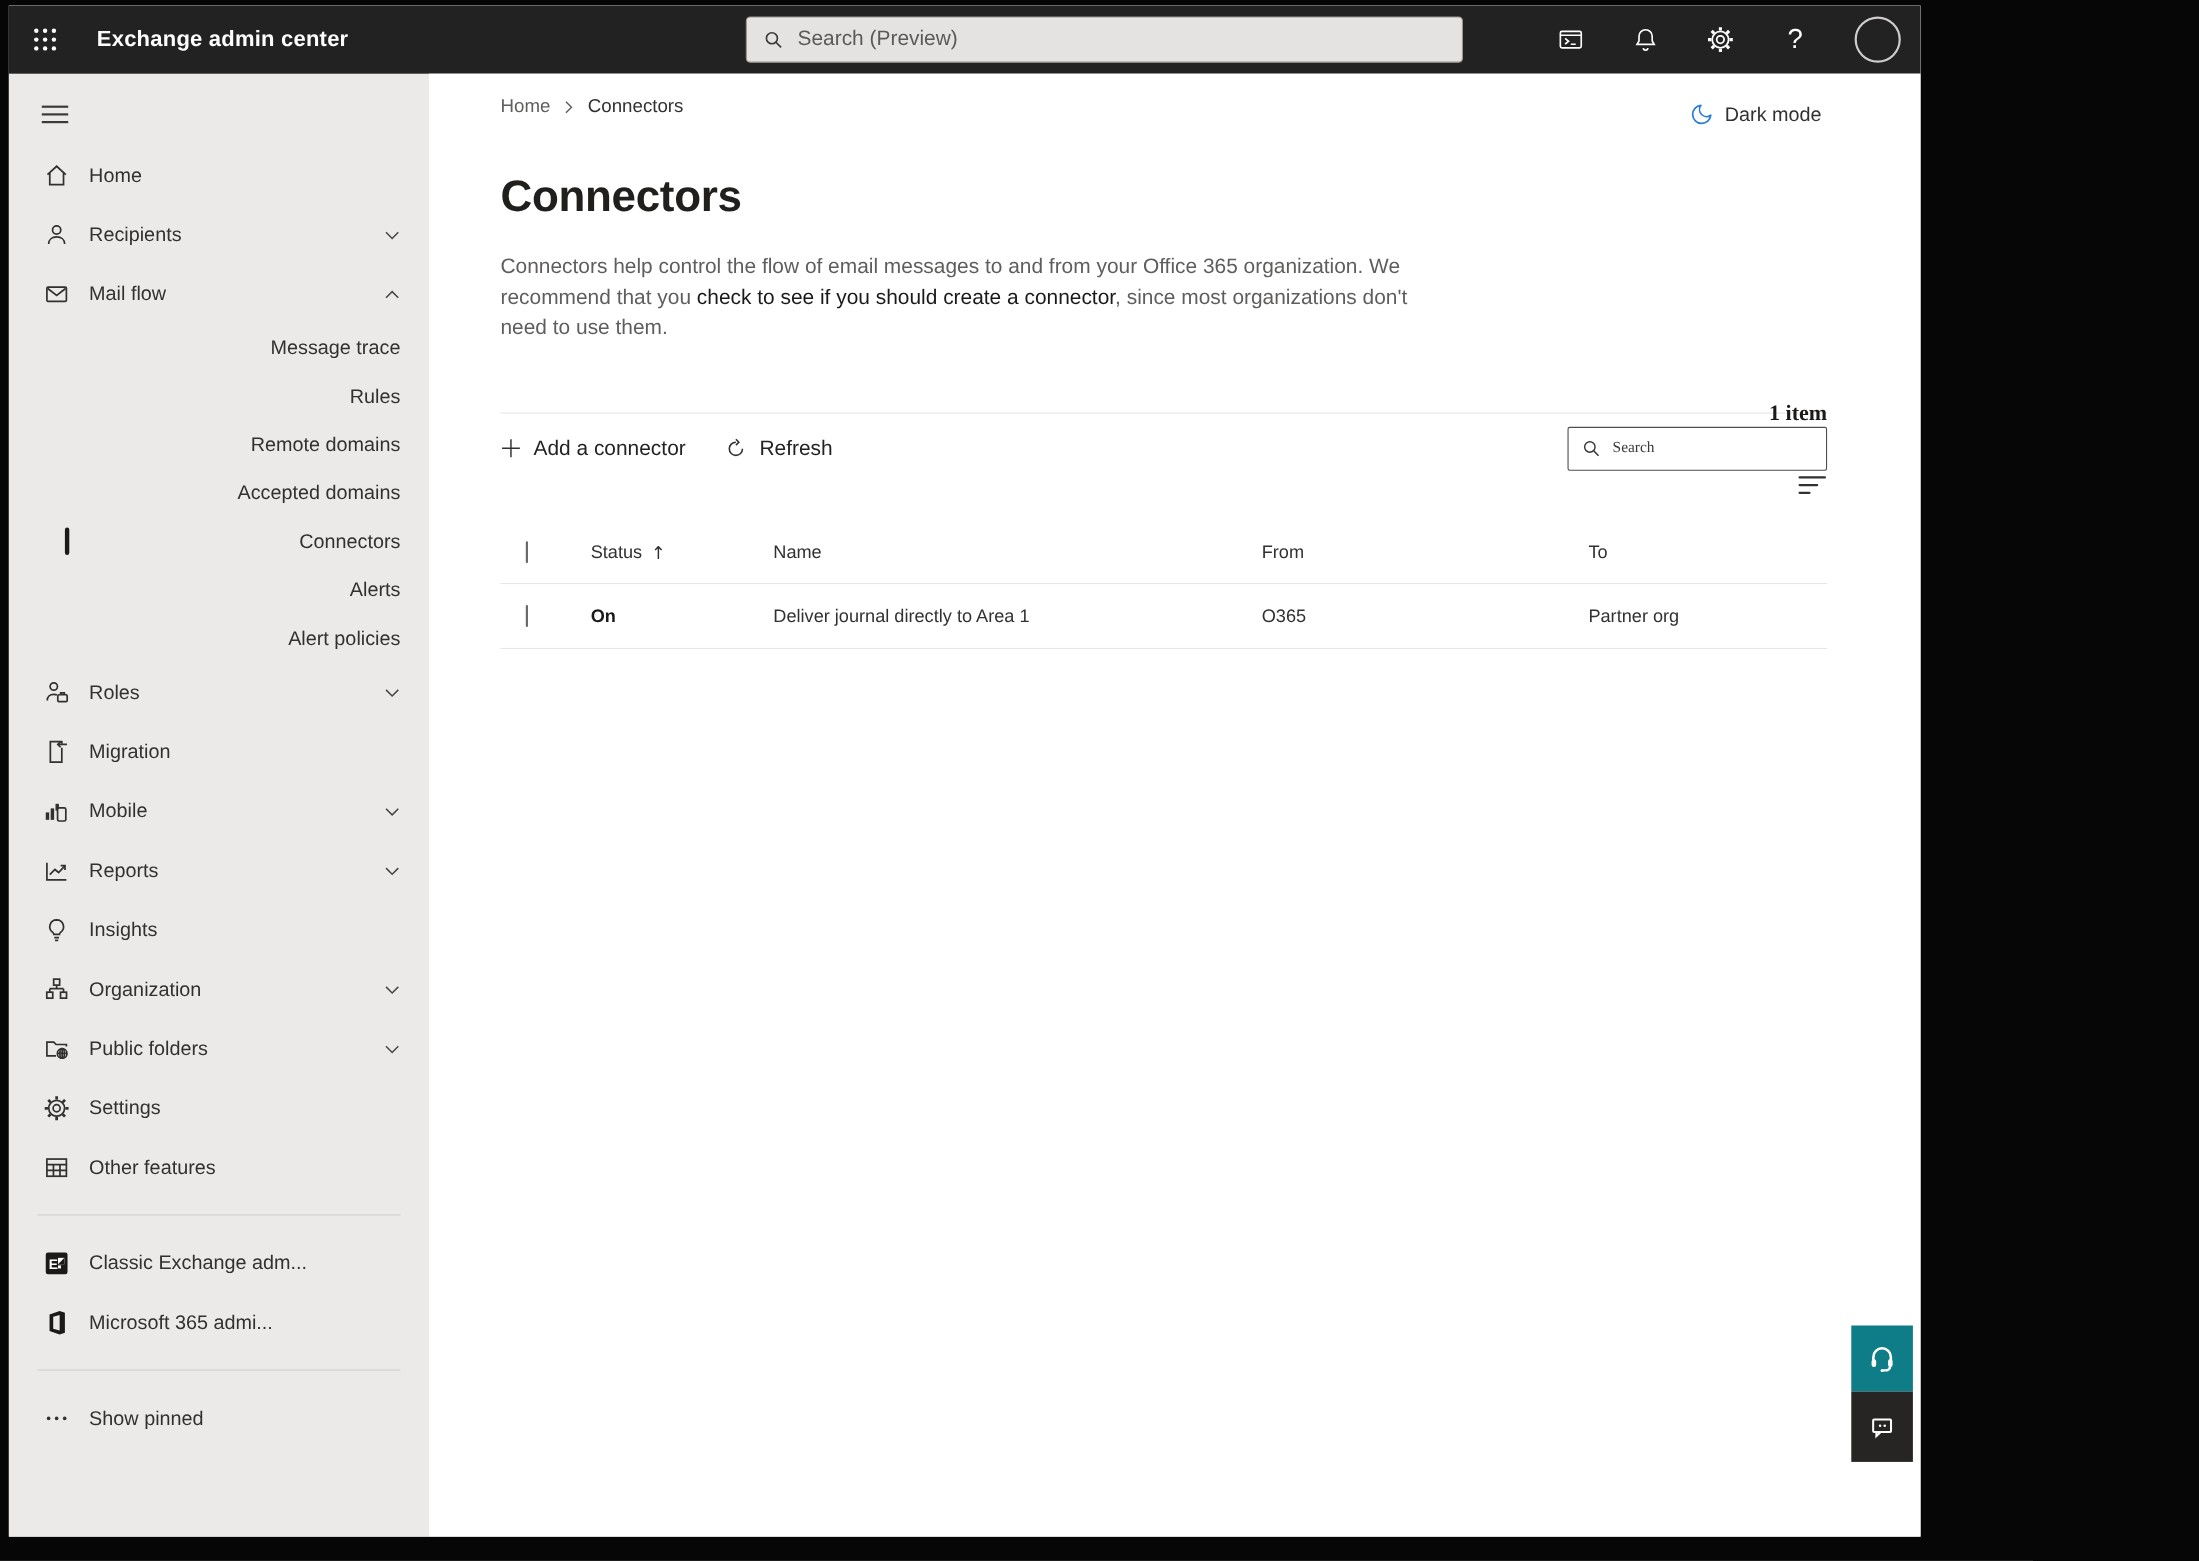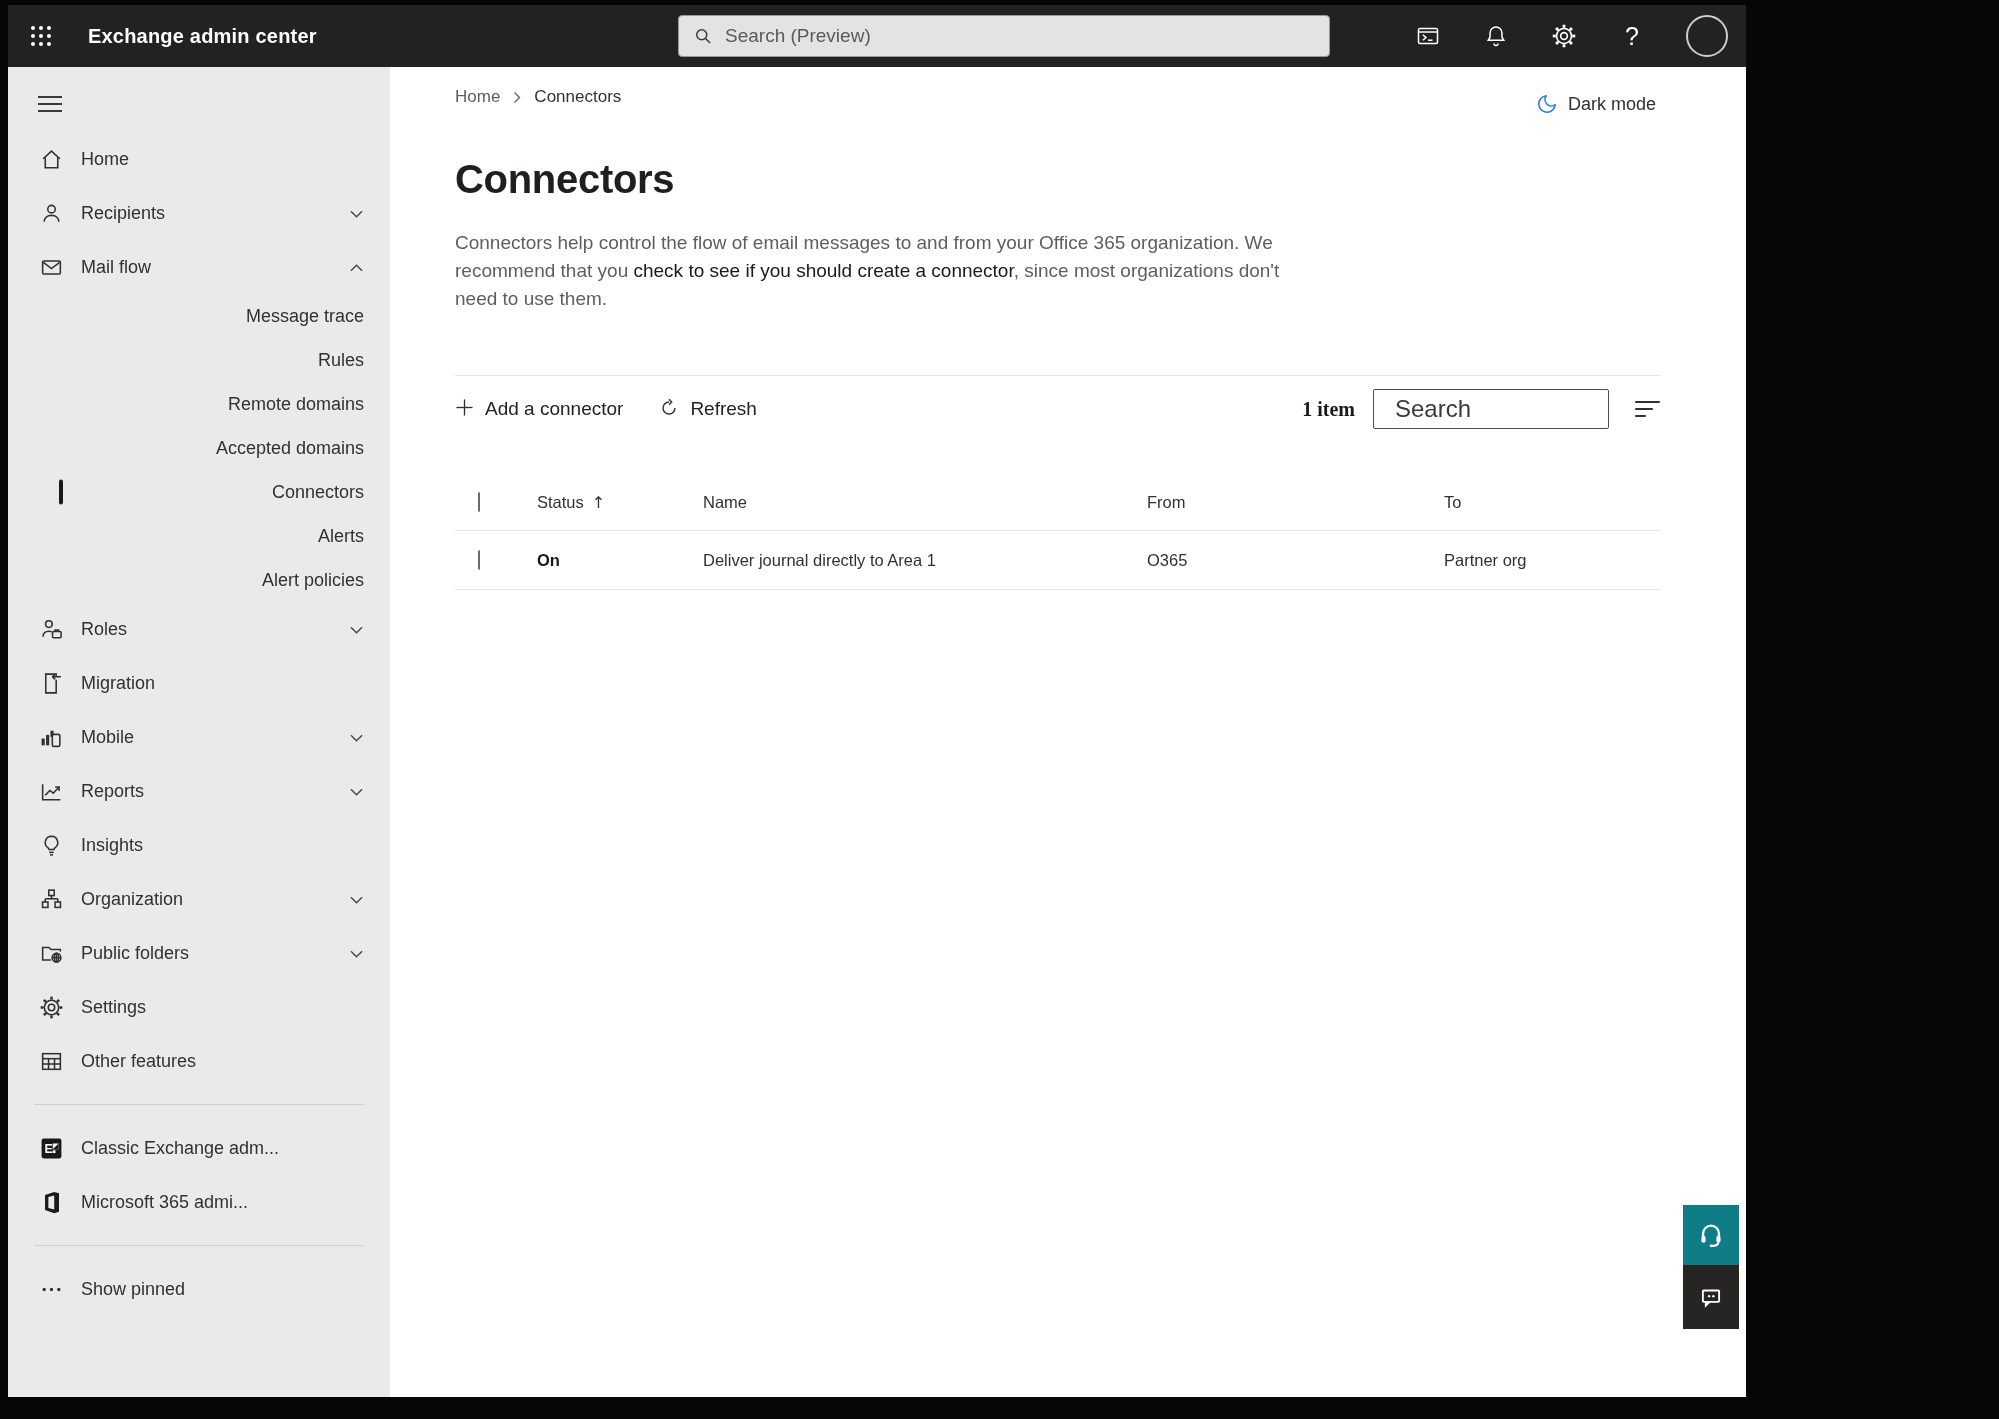--- a/index.html
+++ b/index.html
@@ -71,30 +71,30 @@
   .darkmode { position: absolute; top: 26px; right: 90px; display: flex; align-items: center; gap: 10px; font-size: 18px; color: #323130; cursor: pointer; }
   .page-title { margin-top: 50px; font-size: 40px; font-weight: 700; color: #201f1e; letter-spacing: -.3px; }
   .desc { margin-top: 27px; max-width: 840px; font-size: 19px; line-height: 28px; color: #605e5c; }
   .desc .desc-link { color: #1b1a19; cursor: pointer; }
 
   .toolbar-divider { height: 1px; background: #e8e6e4; margin-top: 62px; }
   .toolbar { height: 66px; display: flex; align-items: center; }
   .tb-left { display: flex; align-items: center; gap: 36px; }
   .tb-btn { display: flex; align-items: flex-start; gap: 11px; font-size: 19px; color: #242322; cursor: pointer; background: none; border: none; font-family: inherit; }
   .tb-btn svg { color: #323130; }
-  .tb-right { margin-left: auto; display: flex; align-items: center; }
+  .tb-right { margin-left: auto; display: flex; align-items: flex-end; flex-direction: column; }
   .item-count { font-family: "Liberation Serif", "DejaVu Serif", serif; font-weight: 700; font-size: 20px; color: #1b1a19; }
   .tb-search {
     margin-left: 18px; width: 236px; height: 40px;
     border: 1.5px solid #4f4e4d; border-radius: 2px; background: #fff;
     display: flex; align-items: center; padding: 0 11px;
   }
   .tb-search input {
     flex: 1; border: none; outline: none; background: transparent;
-    font-family: Liberation Sans, sans-serif; font-size: 24px; color: #3b3a39; margin-left: 10px;
+    font-family: Liberation Serif, serif; font-size: 14px; color: #3b3a39; margin-left: 10px;
   }
   .tb-search input::placeholder { color: #3b3a39; opacity: 1; }
   .filter-btn { margin-left: 26px; cursor: pointer; width: 26px; }
   .filter-btn i { display: block; height: 2px; background: #323130; margin: 5px 0; border-radius: 1px; }
   .filter-btn i:nth-child(1) { width: 25px; }
   .filter-btn i:nth-child(2) { width: 18px; }
   .filter-btn i:nth-child(3) { width: 11px; }
 
   
   .grid-row { display: grid; grid-template-columns: 82px 166px 444px 297px 1fr; align-items: center; }

